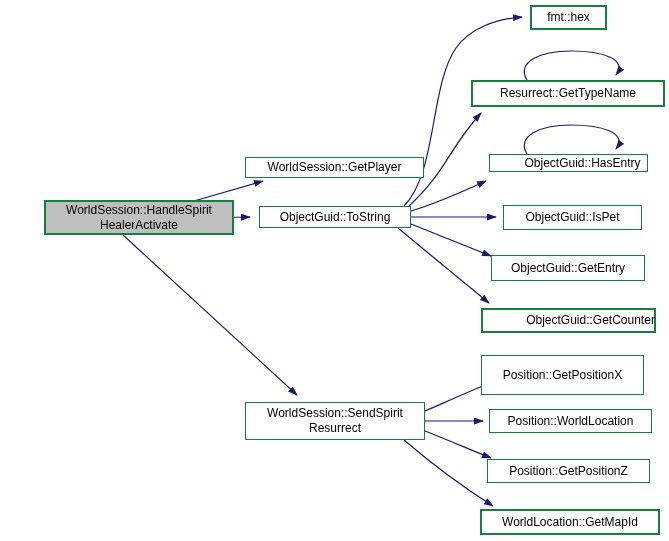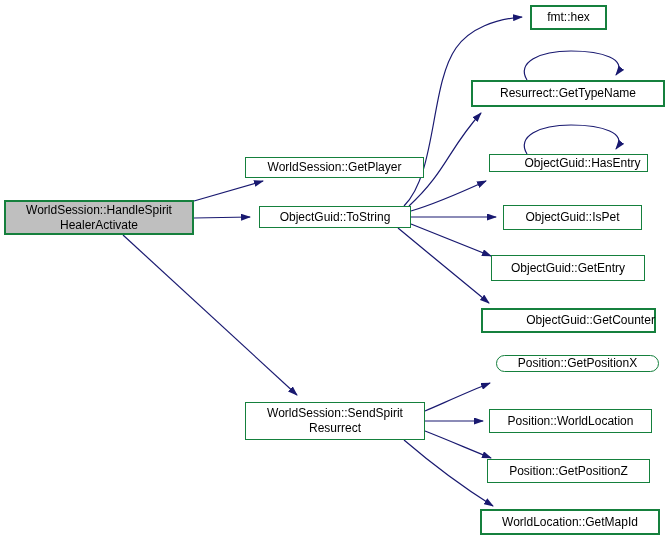--- a/index.html
+++ b/index.html
@@ -24,20 +24,21 @@
     justify-content:center;
     text-align:center;
     white-space:pre-line;
     cursor:pointer;
   }
   .node.b2{border-width:2px;}
   .node.main{
     background:#bfbfbf;
     border-width:2px;
     cursor:default;
+    margin-left:40px;
   }
 </style>
 </head>
 <body>
 
 <div id="canvas">
 
   <svg id="edges" width="669" height="541" viewBox="0 0 669 541" xmlns="http://www.w3.org/2000/svg">
     <defs>
       <marker id="arrow" markerWidth="10" markerHeight="7" refX="9" refY="3.5" orient="auto" markerUnits="userSpaceOnUse">
@@ -75,21 +76,21 @@
   <div class="node b2" style="left:471px;top:80px;width:194px;height:27px;">Resurrect::GetTypeName</div>
 
   <div class="node" style="left:489px;top:154px;width:159px;height:18px;padding-left:28px;">ObjectGuid::HasEntry</div>
 
   <div class="node" style="left:503px;top:205px;width:139px;height:25px;">ObjectGuid::IsPet</div>
 
   <div class="node" style="left:491px;top:255px;width:154px;height:26px;">ObjectGuid::GetEntry</div>
 
   <div class="node b2" style="left:481px;top:308px;width:175px;height:25px;padding-left:44px;">ObjectGuid::GetCounter</div>
 
-  <div class="node" style="left:496px;top:355px;width:163px;height:17px;border-radius:10px;">Position::GetPositionX</div>
+  <div class="node" style="left:481px;top:355px;width:163px;height:40px;">Position::GetPositionX</div>
 
   <div class="node" style="left:489px;top:409px;width:163px;height:24px;">Position::WorldLocation</div>
 
   <div class="node b2" style="left:480px;top:509px;width:180px;height:26px;">WorldLocation::GetMapId</div>
 
   <div class="node" style="left:487px;top:459px;width:163px;height:24px;">Position::GetPositionZ</div>
 
   <div class="node" style="left:245px;top:402px;width:180px;height:38px;">WorldSession::SendSpirit
 Resurrect</div>
 

